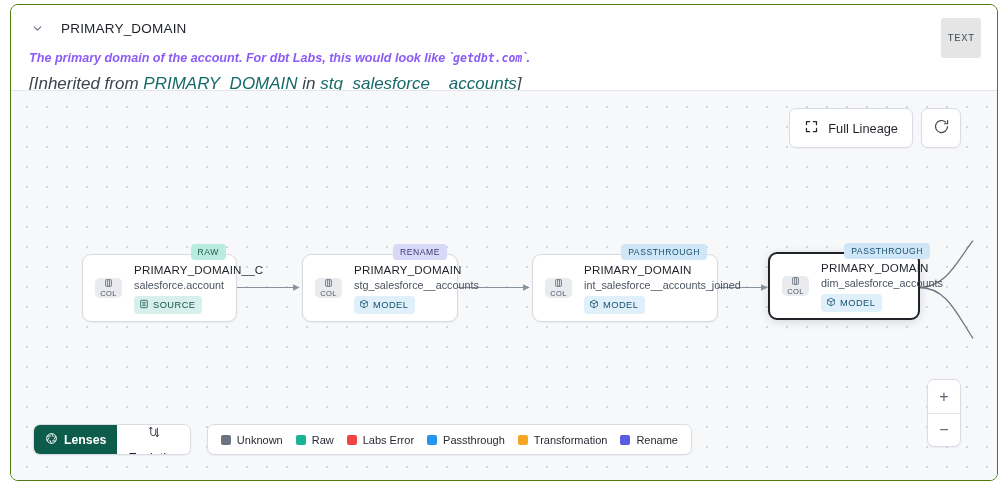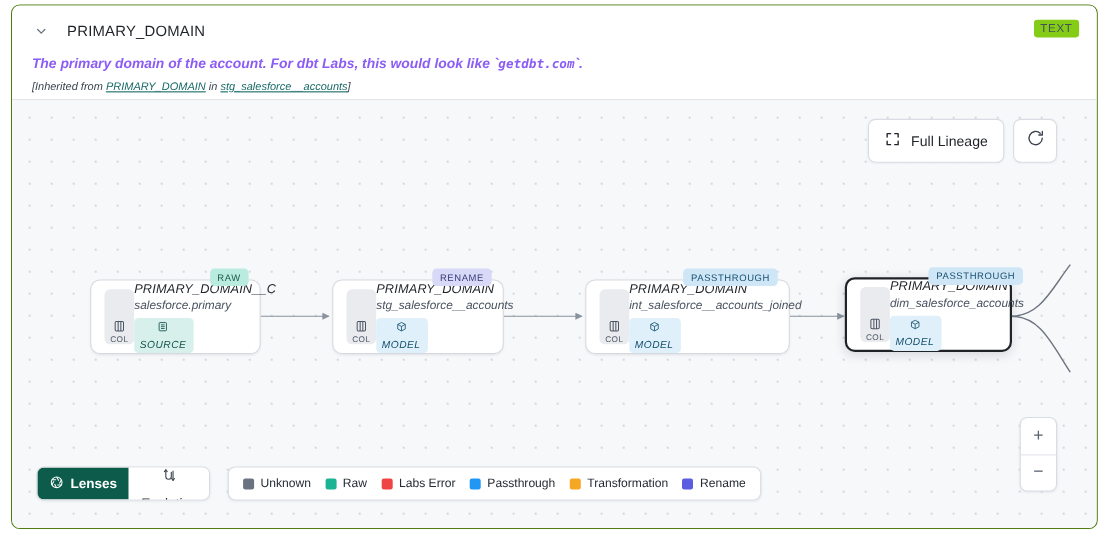--- a/index.html
+++ b/index.html
@@ -33,37 +33,37 @@
     width: 16px; height: 16px; margin-right: 16px;
     display: flex; align-items: center; justify-content: center;
     color: #6b7280;
   }
   .chevron svg { display: block; }
   .page-title {
     font-size: 13.5px; color: #1f2328; letter-spacing: .2px;
   }
   .text-badge {
     position: absolute; right: 16px; top: 13px;
-    background: #84cc16; color: #44505f;
+    background: #e5e5e5; color: #44505f;
     font-size: 10.5px; letter-spacing: .6px;
-    padding: 2px 6px; border-radius: 3px;
+    padding: 14px 6px; border-radius: 3px; font-family: Liberation Mono, monospace;
   }
   .desc {
     margin-top: 10px;
     font-size: 12.6px; font-style: italic; font-weight: 600;
     color: #8b5cf6;
   }
   .desc code {
     font-family: "DejaVu Sans Mono", monospace;
     font-style: italic; font-weight: 700;
     font-size: 11.5px;
   }
   .inherit {
     margin-top: 9px;
-    font-size: 10px; font-style: italic; color: #3a4450;
+    font-size: 17px; font-style: italic; color: #3a4450;
   }
   .inherit a {
     color: #166a68; text-decoration: underline;
     font-style: italic;
   }
 
   
   .canvas {
     position: relative;
     height: 391px;
@@ -107,42 +107,42 @@
     height: 68px;
     display: flex; align-items: center;
     padding-left: 12px;
     box-shadow: 0 1px 2px rgba(16,24,40,.05);
   }
   .node.selected {
     border: 2px solid #1f2328;
     box-shadow: 0 2px 10px rgba(16,24,40,.14);
   }
   .col-chip {
-    width: 27px; height: 50px;
+    width: 27px; height: 20px;
     background: #e9ebef; border-radius: 5px;
     display: flex; flex-direction: column;
-    align-items: center; justify-content: flex-end;
+    align-items: center; justify-content: center;
     color: #4b5563; flex: 0 0 auto;
   }
   .col-chip .lbl {
     font-size: 7.5px; letter-spacing: .4px; margin-top: 1px; color: #4b5563;
   }
-  .node-body { padding-right: 10px; font-style: italic; }
+  .node-body { margin-left: 12px; padding-right: 10px; }
   .node-title {
     font-size: 11.6px; color: #1f2328; letter-spacing: .15px;
     white-space: nowrap;
   }
   .node-sub {
     font-size: 10.8px; color: #4a5361; margin-top: 3px;
     white-space: nowrap;
   }
   .type-chip {
     margin-top: 5px; display: inline-flex; align-items: center; gap: 4px;
     font-size: 9.3px; letter-spacing: .45px;
-    padding: 3px 7px 3px 5px; border-radius: 4px; flex-direction: column;
+    padding: 3px 7px 3px 5px; border-radius: 4px;
   }
   .type-chip.source { background: #d7f0ec; color: #14524c; }
   .type-chip.model  { background: #dff0fa; color: #15506e; }
 
   .kind-badge {
     position: absolute; top: -11px;
     font-size: 8.6px; letter-spacing: .55px;
     padding: 3px 7px; border-radius: 4px;
     white-space: nowrap;
   }
@@ -264,21 +264,21 @@
       <div class="col-chip">
         <svg width="13" height="13" viewBox="0 0 24 24" fill="none" stroke="#4b5563" stroke-width="1.7">
           <rect x="5" y="4" width="14" height="16" rx="2"></rect>
           <line x1="10" y1="4" x2="10" y2="20"></line>
           <line x1="14.5" y1="4" x2="14.5" y2="20"></line>
         </svg>
         <span class="lbl">COL</span>
       </div>
       <div class="node-body">
         <div class="node-title">PRIMARY_DOMAIN__C</div>
-        <div class="node-sub">salesforce.primary</div>
+        <div class="node-sub">salesforce.account</div>
         <div class="type-chip source">
           <span>
             <svg width="10" height="10" viewBox="0 0 24 24" fill="none" stroke="currentColor" stroke-width="1.9">
               <rect x="4" y="3" width="16" height="18" rx="2"></rect>
               <line x1="8" y1="8" x2="16" y2="8"></line>
               <line x1="8" y1="12" x2="16" y2="12"></line>
               <line x1="8" y1="16" x2="16" y2="16"></line>
             </svg>
           </span>
           <span>SOURCE</span>

